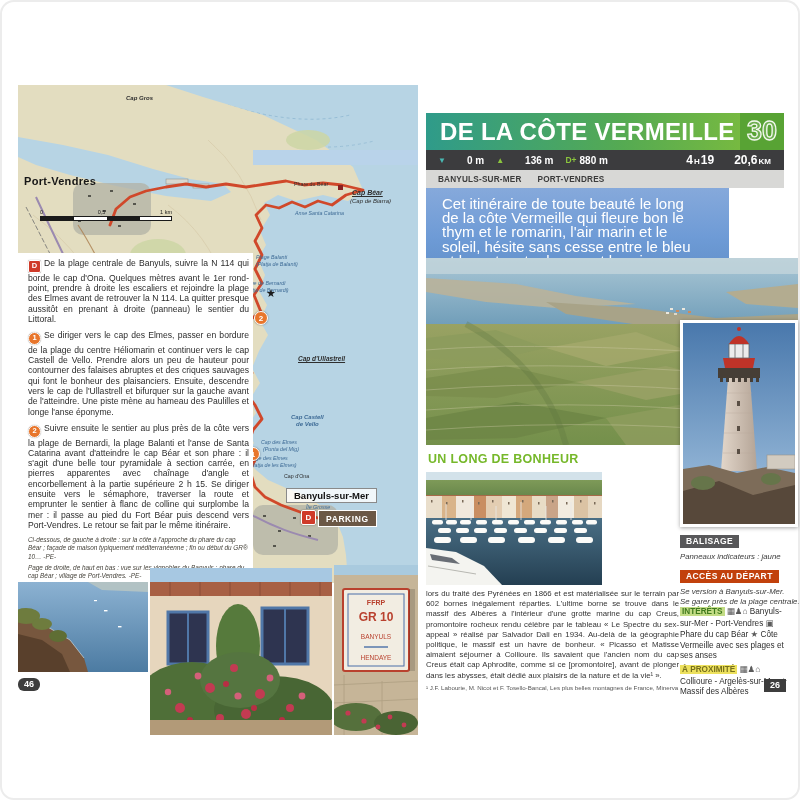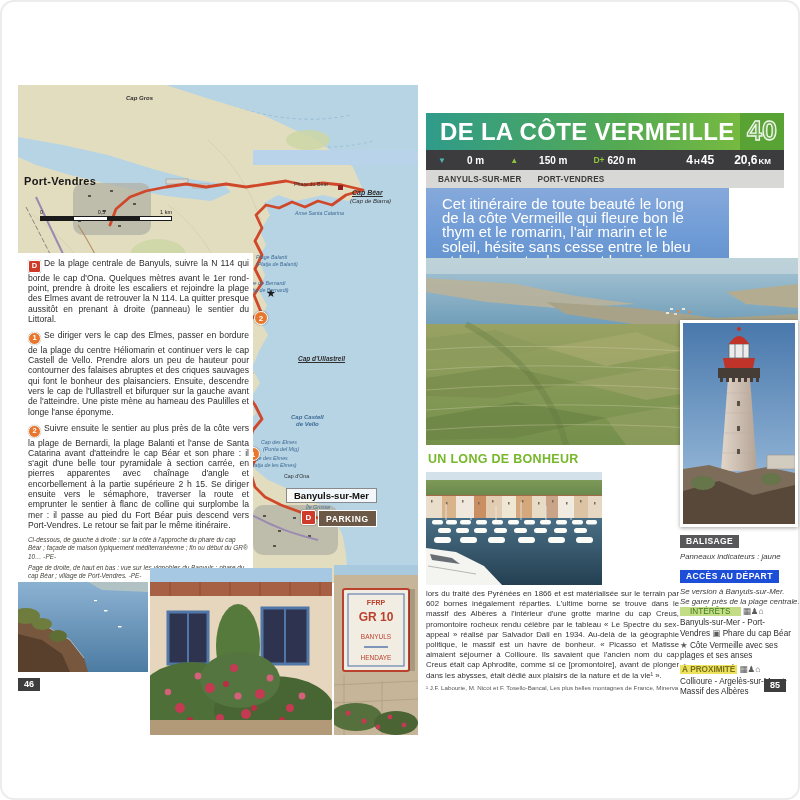--- a/index.html
+++ b/index.html
@@ -46,43 +46,43 @@
     background:linear-gradient(90deg,#2f9b8a 0%,#55aa52 55%,#83bf3a 100%);
     display:flex;align-items:center;padding-left:14px;box-sizing:border-box;}
   .titlebar .t{color:#fff;font-size:24px;font-weight:bold;letter-spacing:.3px;}
   .numbox{position:absolute;right:0;top:0;width:44px;height:37px;background:#58a334;
     display:flex;align-items:center;justify-content:center;font-size:27px;font-weight:bold;
     color:rgba(255,255,255,.15);-webkit-text-stroke:1.3px #f2f8ee;}
   .statsbar{left:426px;top:150px;width:358px;height:20px;background:#3c3c3e;display:flex;
     align-items:center;padding:0 12px;box-sizing:border-box;color:#fff;font-weight:bold;font-size:10px;}
   .statsbar .ic{font-size:8px;margin:0 3px 0 0;}
   .statsbar .teal{color:#49b8b2;} .statsbar .grn{color:#8bc63e;}
-  .statsbar .gap{margin-right:26px;padding-left:18px;}
+  .statsbar .gap{margin-right:12px;padding-left:18px;}
   .statsbar .right{margin-left:auto;display:flex;align-items:baseline;}
   .statsbar .big{font-size:12px;} .statsbar .smu{font-size:8px;margin:0 1px;}
   .endpoints{left:426px;top:170px;width:358px;height:18px;background:#d8d8d6;display:flex;
     align-items:center;padding-left:12px;box-sizing:border-box;gap:16px;font-size:8.2px;
     font-weight:bold;color:#3b3b3b;letter-spacing:.2px;}
   .intro{left:426px;top:188px;width:303px;height:70px;
     background:linear-gradient(180deg,#86a9db 0%,#6e9bd6 70%,#6795cf 100%);box-sizing:border-box;
     padding:9px 28px 12px 16px;color:#fff;font-size:15px;line-height:14.2px;}
   
   .photo{position:absolute;overflow:hidden;}
   .framed{border:3px solid #fff;box-shadow:0 1px 4px rgba(0,0,0,.35);}
   .havre-h{left:428px;top:452px;font-size:12.5px;font-weight:bold;color:#76b82a;letter-spacing:.3px;}
   .narrow-col{left:608px;top:473px;width:74px;font-size:7.2px;line-height:11.1px;color:#333;}
   .wide-col{left:426px;top:589px;width:253px;font-size:7.8px;line-height:10.2px;color:#333;text-align:justify;}
   .footnote{left:426px;top:684px;width:253px;font-size:6.2px;color:#555;}
   
   .badge{display:inline-block;padding:2.5px 6px;font-size:8.5px;font-weight:bold;color:#fff;
     letter-spacing:.4px;line-height:1;}
-  .badge.dark{background:#58585a;} .badge.red{background:#1d4ed8;}
+  .badge.dark{background:#58585a;} .badge.red{background:#c2410c;}
   .side-it{font-size:7.8px;font-style:italic;color:#3c3c3c;line-height:10px;}
   .side-p{font-size:8.2px;line-height:10.6px;color:#2e2e2e;}
-  .lab-g{background:#c3dc86;color:#3f7a1d;font-weight:normal;padding:0 10px;}
+  .lab-g{background:#c3dc86;color:#3f7a1d;font-weight:bold;padding:0 2px;}
   .lab-y{background:#ede15e;color:#77701c;font-weight:bold;padding:0 2px;}
   .sic{color:#5a5a5a;font-size:8.5px;}
   svg text{font-family:"Liberation Sans","DejaVu Sans",sans-serif;}
 </style>
 </head>
 <body>
 
 <div class="book">
 
   <div class="abs map-wrap">
@@ -274,37 +274,37 @@
       <g fill="#c23b52">
           <circle cx="14" cy="148" r="2.6"></circle>
           <circle cx="30" cy="156" r="2.6"></circle>
           <circle cx="56" cy="152" r="2.4"></circle>
           <circle cx="70" cy="160" r="2.4"></circle>
           <circle cx="44" cy="162" r="2.4"></circle>
         </g>
       <rect x="75" y="24" width="6" height="82" fill="rgba(0,0,0,.15)"></rect>
     </svg>
   </div>
-  <div class="pagenum" style="left:18px;top:678px;">46</div>
+  <div class="pagenum" style="left:18px;top:678px;border-radius:6px;">46</div>
 
   <div class="abs titlebar">
     <span class="t">DE LA CÔTE VERMEILLE</span>
-    <div class="numbox">40</div>
+    <div class="numbox">30</div>
   </div>
   <div class="abs statsbar">
     <span class="ic teal">▼</span>
     <span class="gap">0 m</span>
     <span class="ic grn">▲</span>
-    <span class="gap">150 m</span>
+    <span class="gap">136 m</span>
     <span class="grn" style="font-size:8.5px;margin-right:3px;">D+</span>
-    <span>620 m</span>
+    <span>880 m</span>
     <span class="right">
       <span class="big">4</span>
       <span class="smu">H</span>
-      <span class="big">45</span>
+      <span class="big">19</span>
       <span style="width:20px;"></span>
       <span class="big">20,6</span>
       <span class="smu">KM</span>
     </span>
   </div>
   <div class="abs endpoints">
     <span>BANYULS-SUR-MER</span>
     <span>PORT-VENDRES</span>
   </div>
   <div class="abs intro">
@@ -513,15 +513,15 @@
     <span class="sic">★</span>
     <span>Côte Vermeille avec ses plages et ses anses</span>
     <div style="margin-top:2px;">
       <span class="lab-y">À PROXIMITÉ</span>
       <span class="sic">▦</span><span class="sic">♟</span><span class="sic">⌂</span>
       <span>Collioure - Argelès-sur-Mer</span>
       <span class="sic">★</span>
       <span>Massif des Albères</span>
     </div>
   </div>
-  <div class="pagenum" style="left:764px;top:679px;">85</div>
+  <div class="pagenum" style="left:764px;top:679px;">26</div>
 
 </div>
 
 </body></html>

